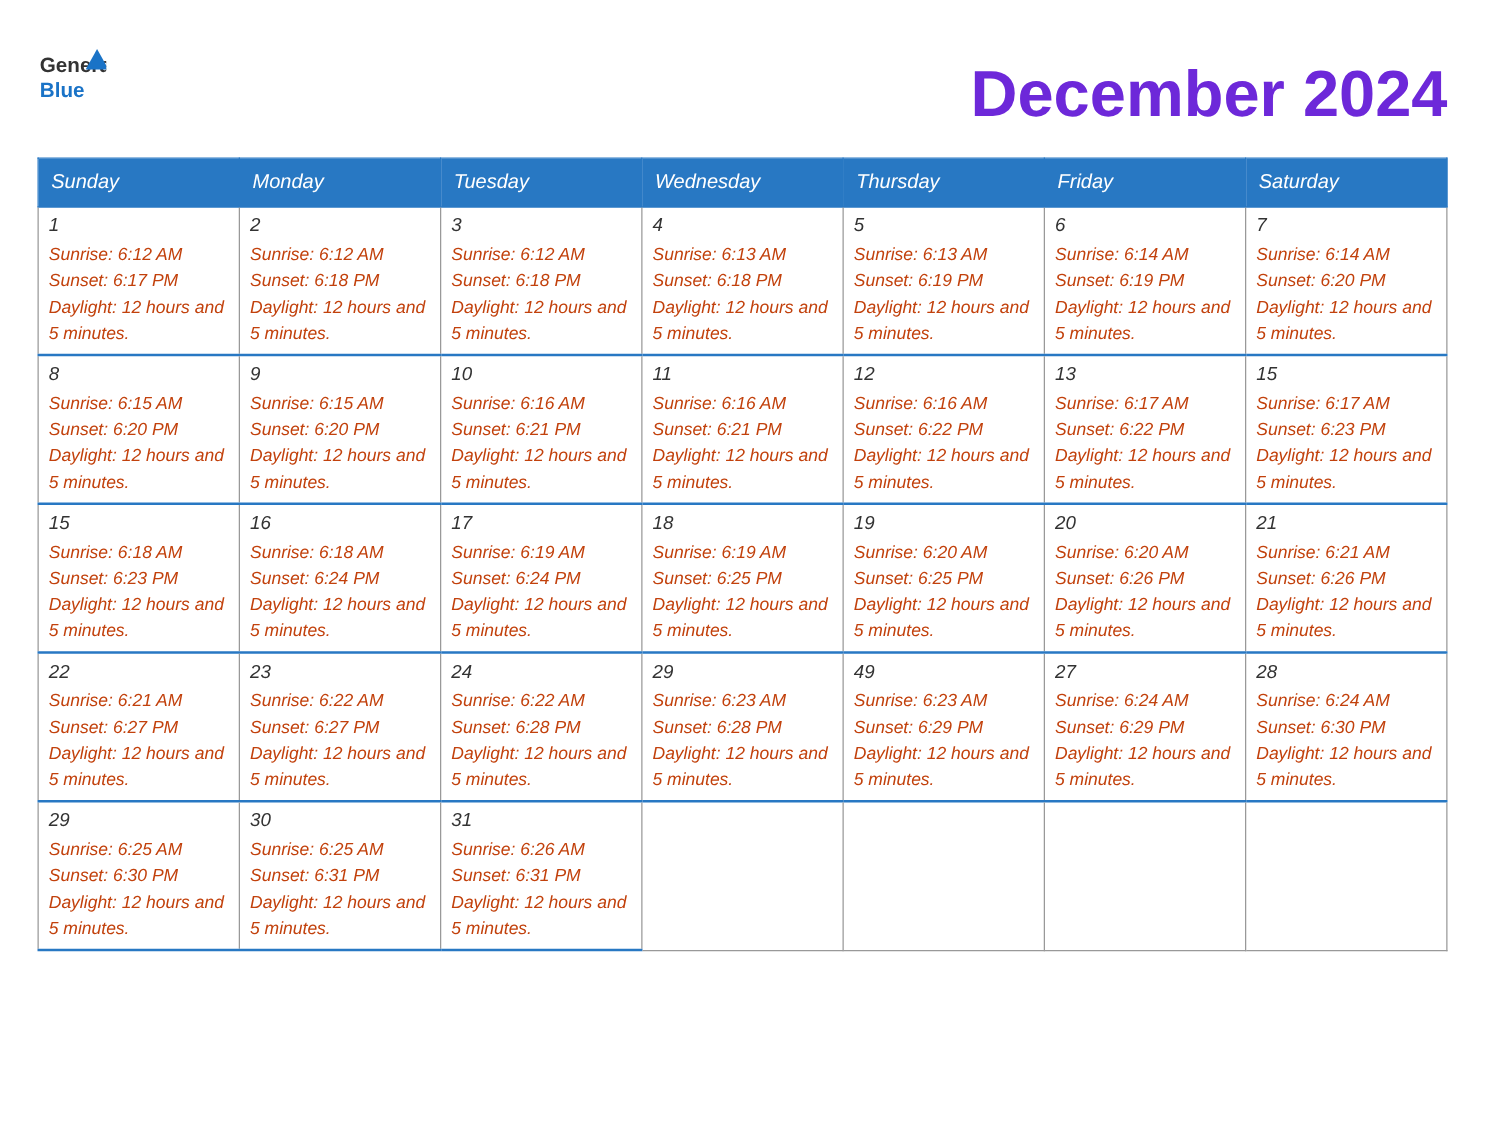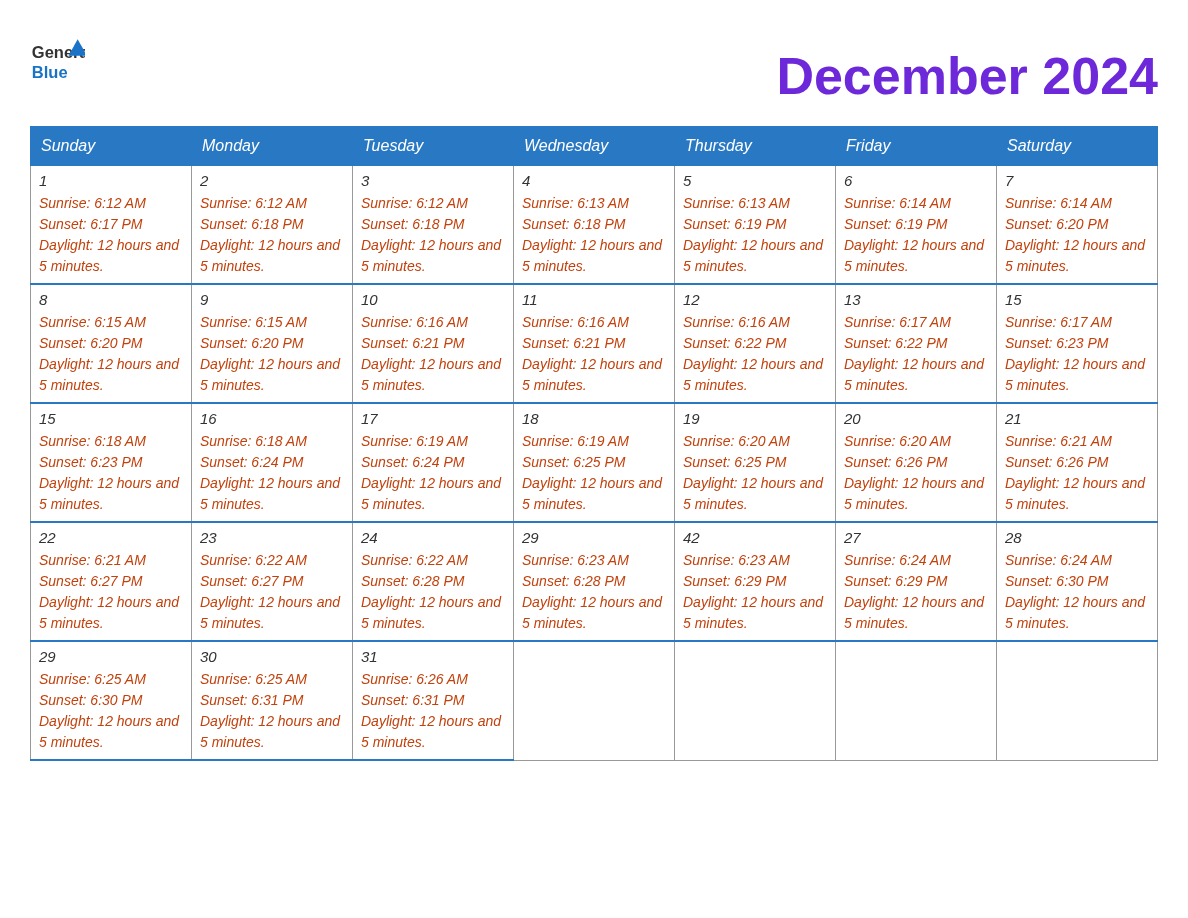--- a/index.html
+++ b/index.html
@@ -212,21 +212,21 @@
         </td>
         <td>
           <span class="day-number">24</span>
           <div class="day-info">Sunrise: 6:22 AM<br>Sunset: 6:28 PM<br>Daylight: 12 hours and 5 minutes.</div>
         </td>
         <td>
           <span class="day-number">29</span>
           <div class="day-info">Sunrise: 6:23 AM<br>Sunset: 6:28 PM<br>Daylight: 12 hours and 5 minutes.</div>
         </td>
         <td>
-          <span class="day-number">42</span>
+          <span class="day-number">49</span>
           <div class="day-info">Sunrise: 6:23 AM<br>Sunset: 6:29 PM<br>Daylight: 12 hours and 5 minutes.</div>
         </td>
         <td>
           <span class="day-number">27</span>
           <div class="day-info">Sunrise: 6:24 AM<br>Sunset: 6:29 PM<br>Daylight: 12 hours and 5 minutes.</div>
         </td>
         <td>
           <span class="day-number">28</span>
           <div class="day-info">Sunrise: 6:24 AM<br>Sunset: 6:30 PM<br>Daylight: 12 hours and 5 minutes.</div>
         </td>

